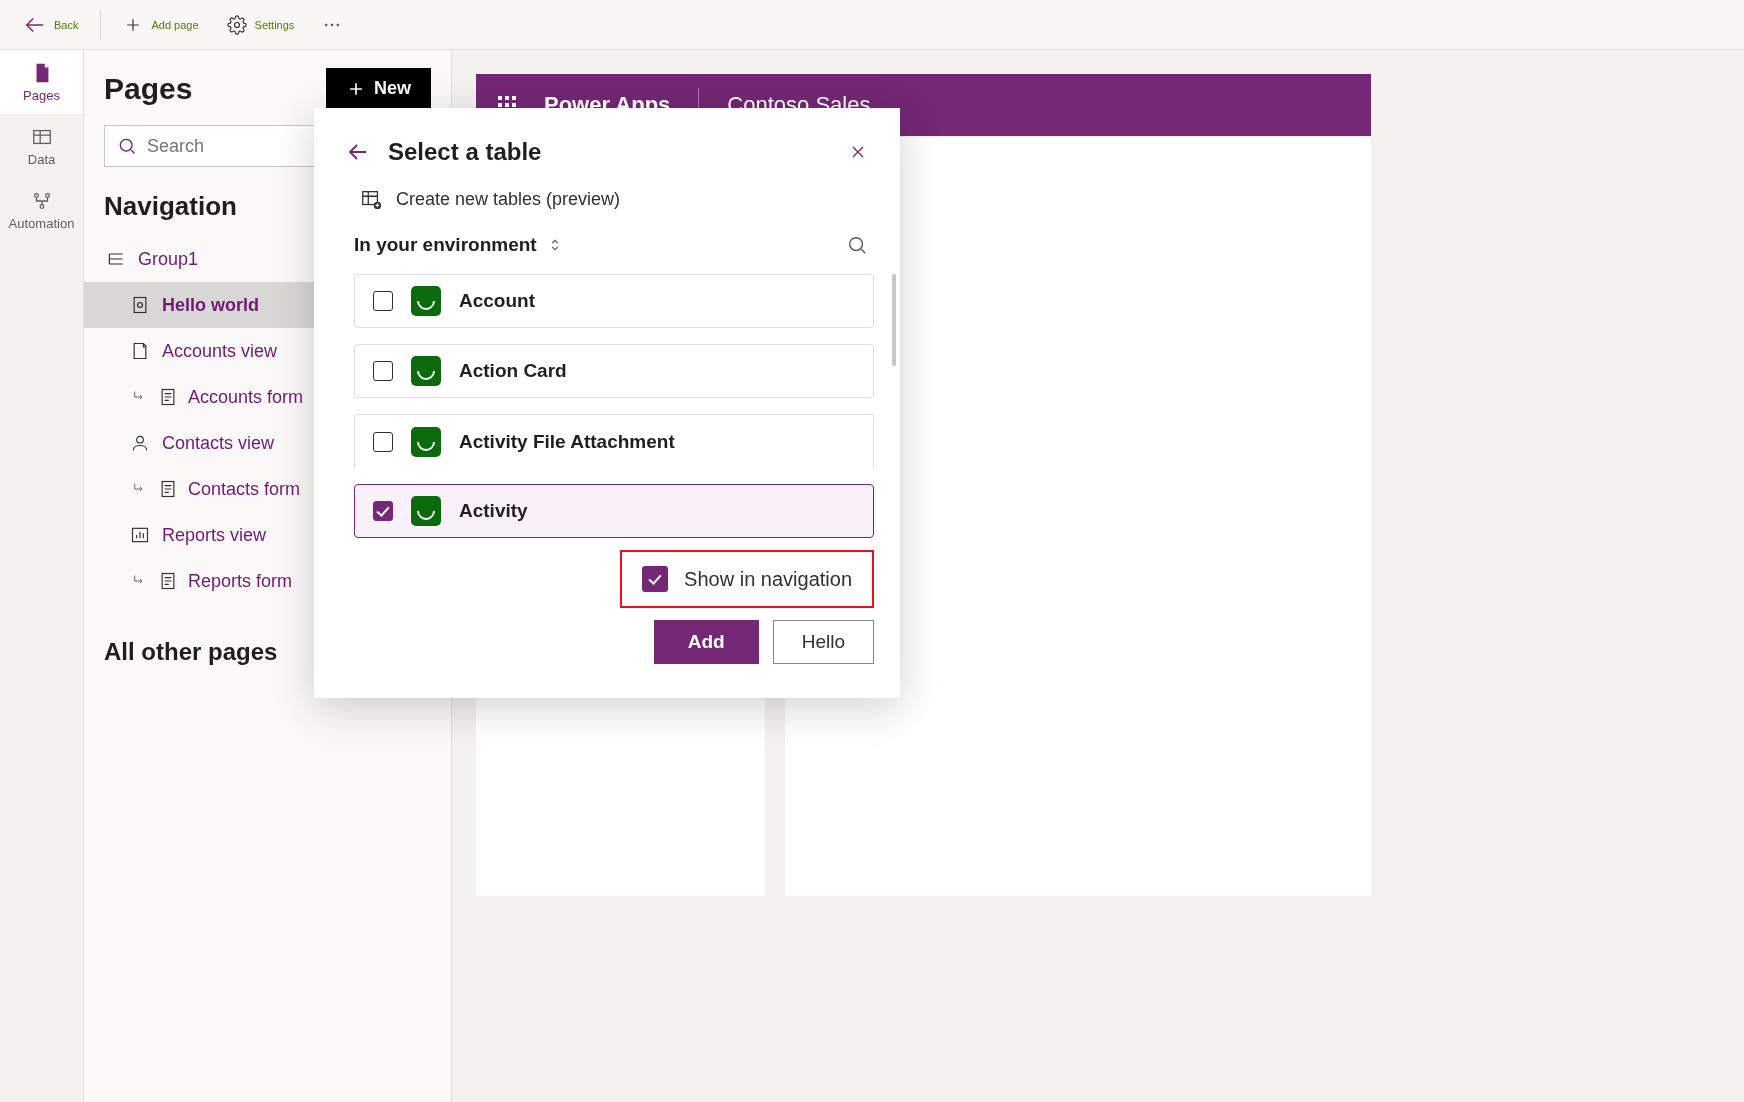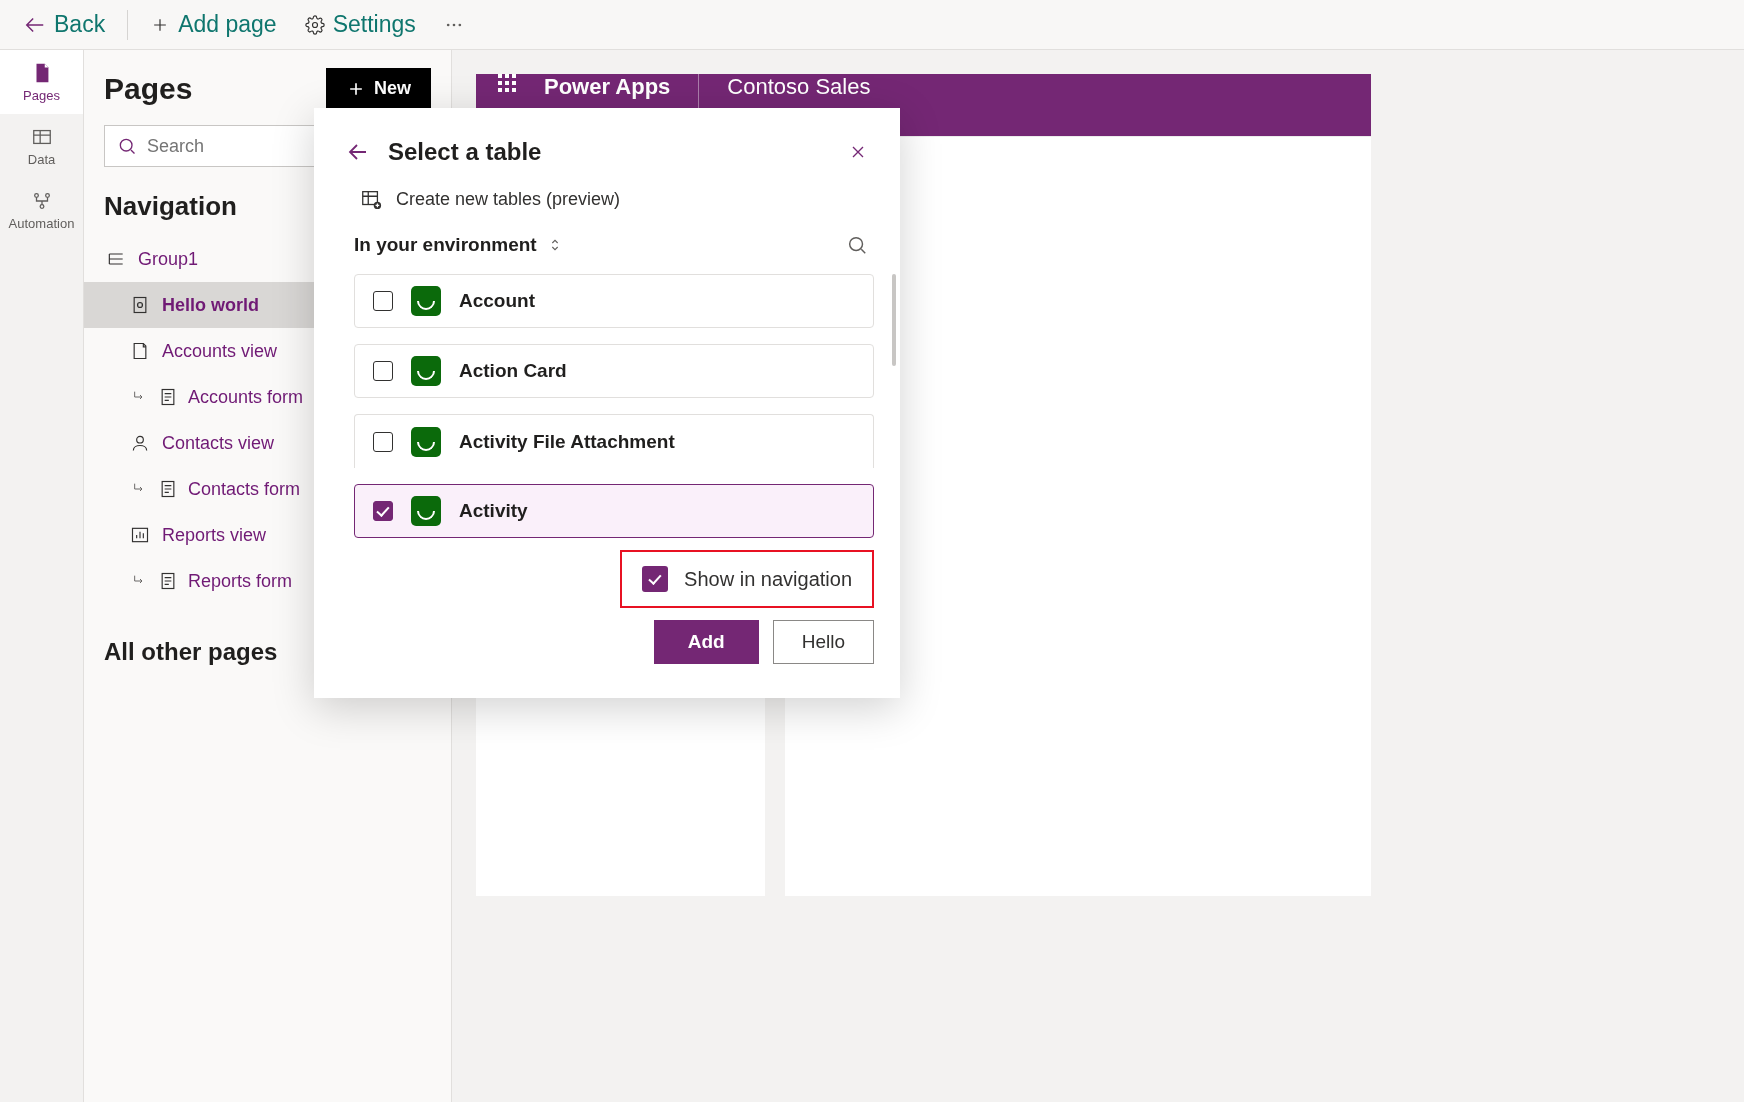--- a/index.html
+++ b/index.html
@@ -1,20 +1,20 @@
 <!DOCTYPE html>
 <html><head>
   <meta charset="utf-8">
   <style>
     * { margin: 0; padding: 0; box-sizing: border-box; font-family: "Segoe UI", -apple-system, sans-serif; }
     body { background: #f3f2f1; overflow: hidden; width: 1744px; height: 1102px; }
 
     
     .top-toolbar { display: flex; align-items: center; height: 50px; background: #f8f7f6; border-bottom: 1px solid #e1dfdd; padding: 0 14px; gap: 8px; }
-    .top-toolbar .tb-item { display: flex; align-items: center; gap: 8px; padding: 6px 10px; font-size: 23px; color: #0f766e; cursor: pointer; }
+    .top-toolbar .tb-item { display: flex; align-items: center; gap: 8px; padding: 6px 10px; font-size: 11px; color: #4d7c0f; cursor: pointer; }
     .top-toolbar .divider { width: 1px; height: 30px; background: #d6d4d2; margin: 0 4px; }
     .top-toolbar svg { flex: 0 0 auto; }
 
     
     .layout { display: flex; height: calc(1102px - 50px); }
 
     
     .left-rail { width: 84px; background: #f3f2f1; display: flex; flex-direction: column; border-right: 1px solid #e1dfdd; }
     .rail-item { display: flex; flex-direction: column; align-items: center; justify-content: center; height: 64px; font-size: 13px; color: #605e5c; cursor: pointer; }
     .rail-item.active { background: #fff; color: #742774; }
@@ -35,21 +35,21 @@
     .nav-row { display: flex; align-items: center; height: 46px; padding-left: 22px; font-size: 18px; color: #701a75; cursor: pointer; gap: 12px; overflow: hidden; white-space: nowrap; }
     .nav-row.indent1 { padding-left: 46px; }
     .nav-row.indent2 { padding-left: 48px; gap: 10px; }
     .nav-row.selected { background: #d9d7d5; font-weight: 600; }
     .nav-row svg { flex: 0 0 auto; }
 
     .section-title { font-size: 24px; font-weight: 600; padding: 34px 20px 10px 20px; color: #201f1e; }
 
     
     .canvas { flex: 1; background: #f3f2f1; padding: 24px; position: relative; }
-    .canvas-preview { background: #742774; height: 62px; display: flex; align-items: flex-start; padding: 0 22px; color: #fff; font-size: 22px; font-weight: 600; gap: 28px; width: 895px; }
+    .canvas-preview { background: #742774; height: 62px; display: flex; align-items: center; padding: 0 22px; color: #fff; font-size: 22px; font-weight: 600; gap: 28px; width: 895px; }
     .cp-waffle { display: grid; grid-template-columns: repeat(3, 4px); grid-template-rows: repeat(3, 4px); gap: 3px; }
     .cp-waffle span { background: #fff; width: 4px; height: 4px; }
     .cp-div { width: 1px; height: 34px; background: rgba(255,255,255,0.4); }
     .canvas-body { width: 895px; height: 760px; display: flex; gap: 20px; }
     .canvas-body .col { background: #fff; border-top: 1px solid #ececec; }
     .canvas-body .col1 { width: 289px; }
     .canvas-body .col2 { flex: 1; }
 
     
     .modal { position: absolute; top: 108px; left: 314px; width: 586px; background: #fff; box-shadow: 0 10px 40px rgba(0,0,0,0.18); padding: 30px 0 34px 0; }

